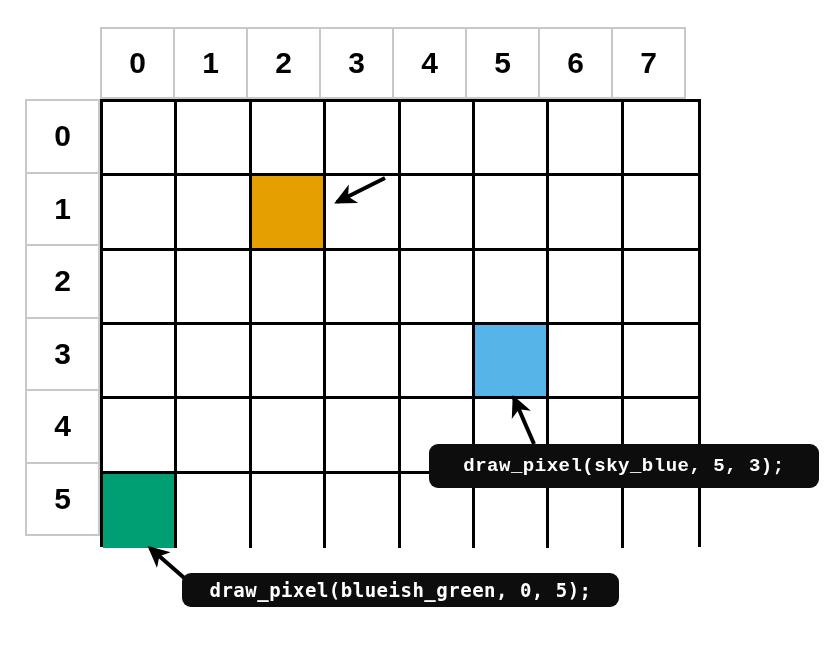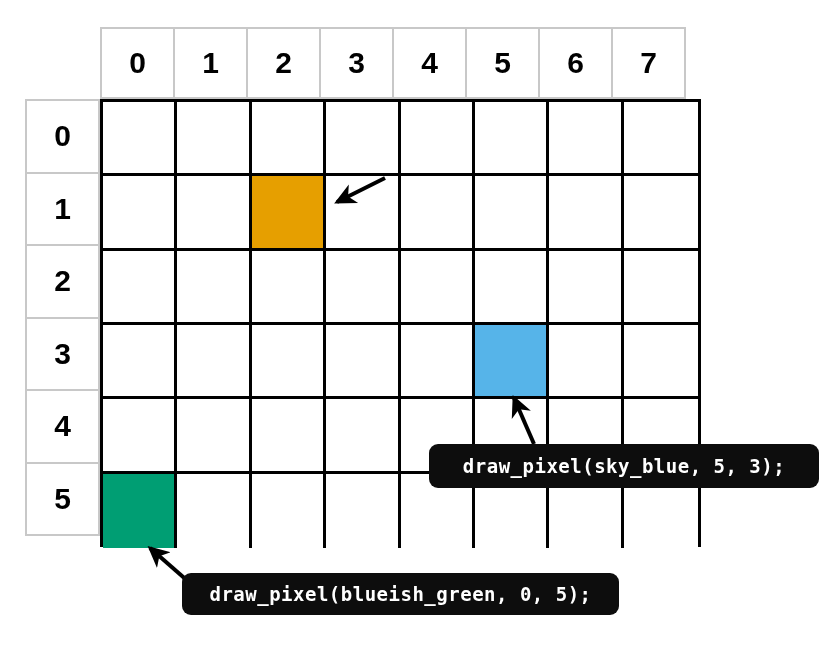--- a/index.html
+++ b/index.html
@@ -123,26 +123,27 @@
     left: 380px;
     top: 147px;
     width: 345px;
     height: 44px;
   }
   #tip-skyblue {
     left: 429px;
     top: 444px;
     width: 390px;
     height: 44px;
+    font-family: Liberation Mono, monospace;
   }
   #tip-green {
     left: 182px;
     top: 573px;
     width: 437px;
-    height: 42px;
+    height: 34px;
   }
 
   .arrow-layer {
     position: absolute;
     left: 0; top: 0;
     width: 839px;
     height: 645px;
     pointer-events: none;
     z-index: 15;
   }

